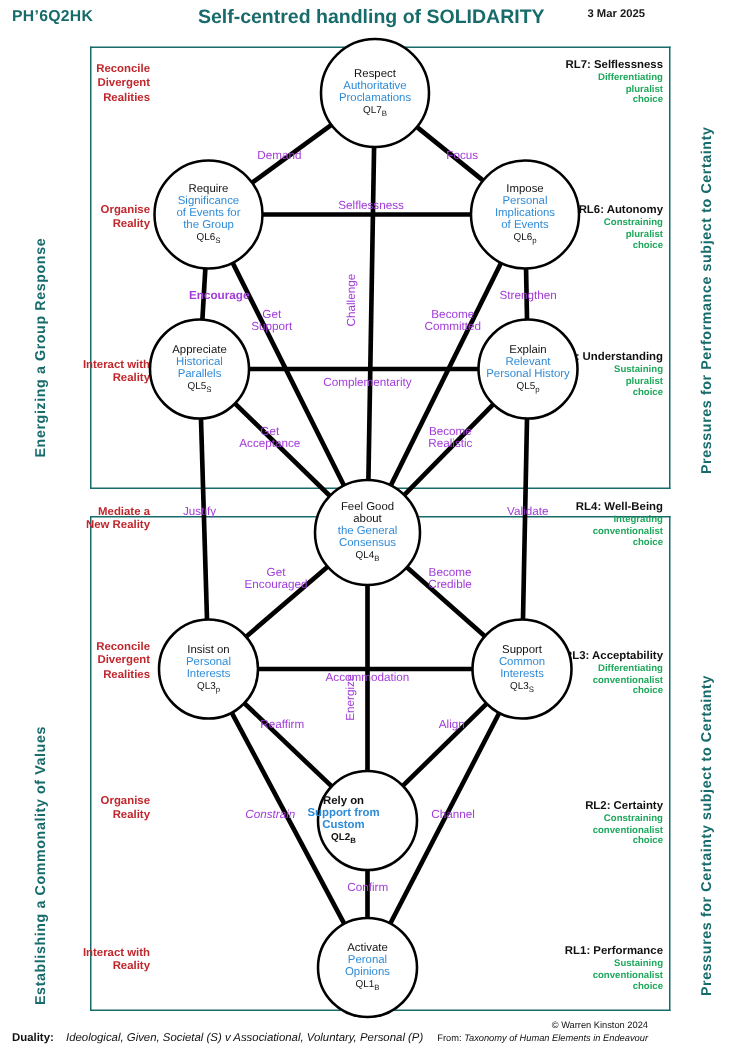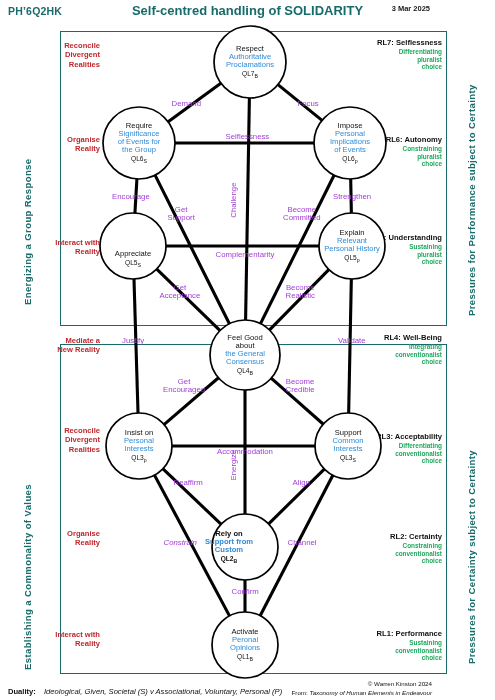--- a/index.html
+++ b/index.html
@@ -210,22 +210,24 @@
 the Group</div>
         <div class="nt-ql">QL6<sub>S</sub></div>
       </div>
       <div class="node-text" style="left: 298px; width: 104px; top: 121.5px;">
         <div class="nt-black" style="white-space: pre;">Impose</div>
         <div class="nt-blue" style="white-space: pre;">Personal
 Implications
 of Events</div>
         <div class="nt-ql">QL6<sub>p</sub></div>
       </div>
-      <div class="node-text" style="left: 84px; width: 98px; top: 228.5px; margin-top: 21px;">
+      <div class="node-text" style="left: 84px; width: 98px; top: 228.5px;">
         <div class="nt-black" style="white-space: pre;">Appreciate</div>
+        <div class="nt-blue" style="white-space: pre;">Historical
+Parallels</div>
         <div class="nt-ql">QL5<sub>S</sub></div>
       </div>
       <div class="node-text" style="left: 303px; width: 98px; top: 228.5px;">
         <div class="nt-black" style="white-space: pre;">Explain</div>
         <div class="nt-blue" style="white-space: pre;">Relevant
 Personal History</div>
         <div class="nt-ql">QL5<sub>p</sub></div>
       </div>
       <div class="node-text" style="left: 194px; width: 102px; top: 333.5px;">
         <div class="nt-black" style="white-space: pre;">Feel Good
@@ -255,21 +257,21 @@
       <div class="node-text" style="left: 196px; width: 98px; top: 627.5px;">
         <div class="nt-black" style="white-space: pre;">Activate</div>
         <div class="nt-blue" style="white-space: pre;">Peronal
 Opinions</div>
         <div class="nt-ql">QL1<sub>B</sub></div>
       </div>
       <div class="edge-label" style="white-space: pre; left: 171.5px; top: 100px;">Demand</div>
       <div class="edge-label" style="white-space: pre; left: 297.5px; top: 100px;">Focus</div>
       <div class="edge-label vert" style="white-space: pre; left: 216.5px; top: 196px;">Challenge</div>
       <div class="edge-label" style="white-space: pre; left: 225.5px; top: 133px;">Selflessness</div>
-      <div class="edge-label" style="white-space: pre; left: 112px; top: 193px;">Encourage</div>
+      <div class="edge-label" style="white-space: pre; left: 126px; top: 193px; font-weight: bold;">Encourage</div>
       <div class="edge-label" style="white-space: pre; left: 333px; top: 193px;">Strengthen</div>
       <div class="edge-label" style="white-space: pre; left: 167.5px; top: 206px;">Get
 Support</div>
       <div class="edge-label" style="white-space: pre; left: 283px; top: 206px;">Become
 Committed</div>
       <div class="edge-label" style="white-space: pre; left: 215.5px; top: 251px;">Complementarity</div>
       <div class="edge-label" style="white-space: pre; left: 159.5px; top: 284px;">Get
 Acceptance</div>
       <div class="edge-label" style="white-space: pre; left: 285.5px; top: 284px;">Become
 Realistic</div>

